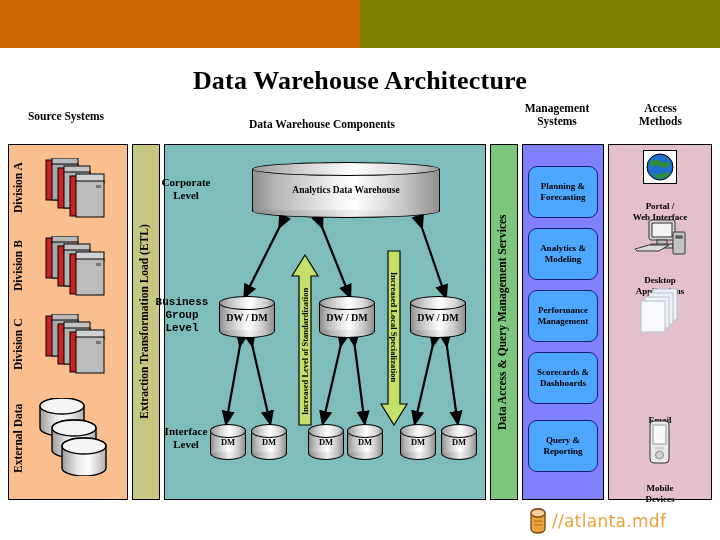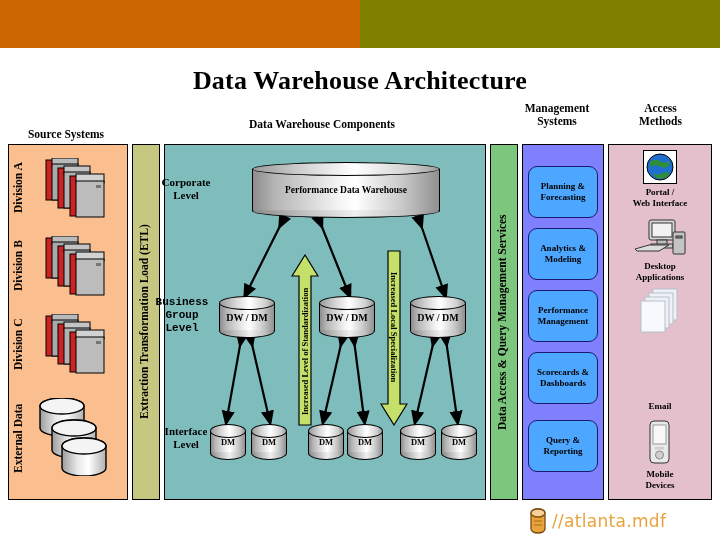--- a/index.html
+++ b/index.html
@@ -19,21 +19,21 @@
   
   #page-title {
     position: absolute; left: 0; top: 66px; width: 720px;
     text-align: center; font-size: 26px; font-weight: bold; color: #000;
     letter-spacing: .2px;
   }
   .col-heading {
     position: absolute; text-align: center; font-weight: bold;
     font-size: 11.5px; color: #000; line-height: 13px;
   }
-  #head-source  { left: 0px;   top: 128px; width: 132px; }
+  #head-source  { left: 0px;   top: 110px; width: 132px; }
   #head-dwc     { left: 148px; top: 118px; width: 348px; }
   #head-mgmt    { left: 508px; top: 102px; width: 98px; }
   #head-access  { left: 608px; top: 102px; width: 105px; }
 
   
   .panel { position: absolute; border: 1px solid #000; }
   #panel-source  { left: 8px;   top: 144px; width: 120px; height: 356px; background: #FBBE8E; }
   #panel-etl     { left: 132px; top: 144px; width: 28px;  height: 356px; background: #C6C882; }
   #panel-dwc     { left: 164px; top: 144px; width: 322px; height: 356px; background: #7FBDBD; }
   #panel-daqms   { left: 490px; top: 144px; width: 28px;  height: 356px; background: #7DC67D; }
@@ -145,21 +145,21 @@
     line-height: 11px; padding: 0 2px;
   }
   #ms-0 { top: 166px; text-align: center; }
   #ms-1 { top: 228px; }
   #ms-2 { top: 290px; }
   #ms-3 { top: 352px; }
   #ms-4 { top: 420px; }
 
   
   .am-item { position: absolute; left: 608px; width: 104px; text-align: center; }
-  .am-label { font-size: 9px; font-weight: bold; color: #000; line-height: 11px; margin-top: 3px; }
+  .am-label { font-size: 9px; font-weight: bold; color: #000; line-height: 11px; margin-top: 17px; }
   #am-0 { top: 150px; }
   #am-1 { top: 218px; }
   #am-2 { top: 288px; }
   #am-3 { top: 398px; }
   #am-4 { top: 420px; }
   .am-icon { display: flex; justify-content: center; align-items: flex-end; }
 
   
   #footer {
     position: absolute; left: 530px; top: 506px; width: 159px; height: 30px;
@@ -295,21 +295,21 @@
     <line x1="190" y1="196" x2="200" y2="274"></line>
     <line x1="270" y1="196" x2="252" y2="274"></line>
     <line x1="282" y1="196" x2="293" y2="274"></line>
   </g>
 </svg>
 
 <div class="cyl" id="cyl-edw">
   <div class="body"></div>
     <div class="bot"></div>
     <div class="top"></div>
-  <div class="cap">Performance Data Warehouse</div>
+  <div class="cap">Analytics Data Warehouse</div>
 </div>
 
 <div class="cyl cyl-dwdm" id="dwdm-0">
   <div class="body"></div>
     <div class="bot"></div>
     <div class="top"></div>
   <div class="cap">DW / DM</div>
 </div>
 <div class="cyl cyl-dwdm" id="dwdm-1">
   <div class="body"></div>

